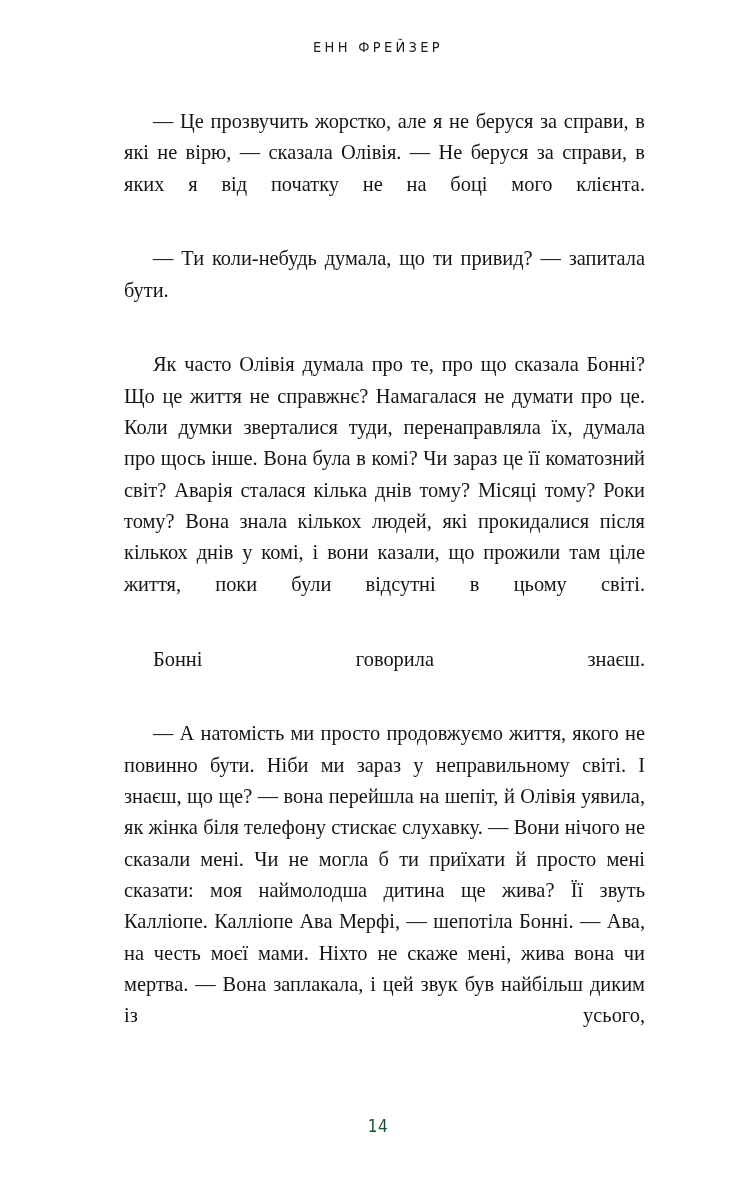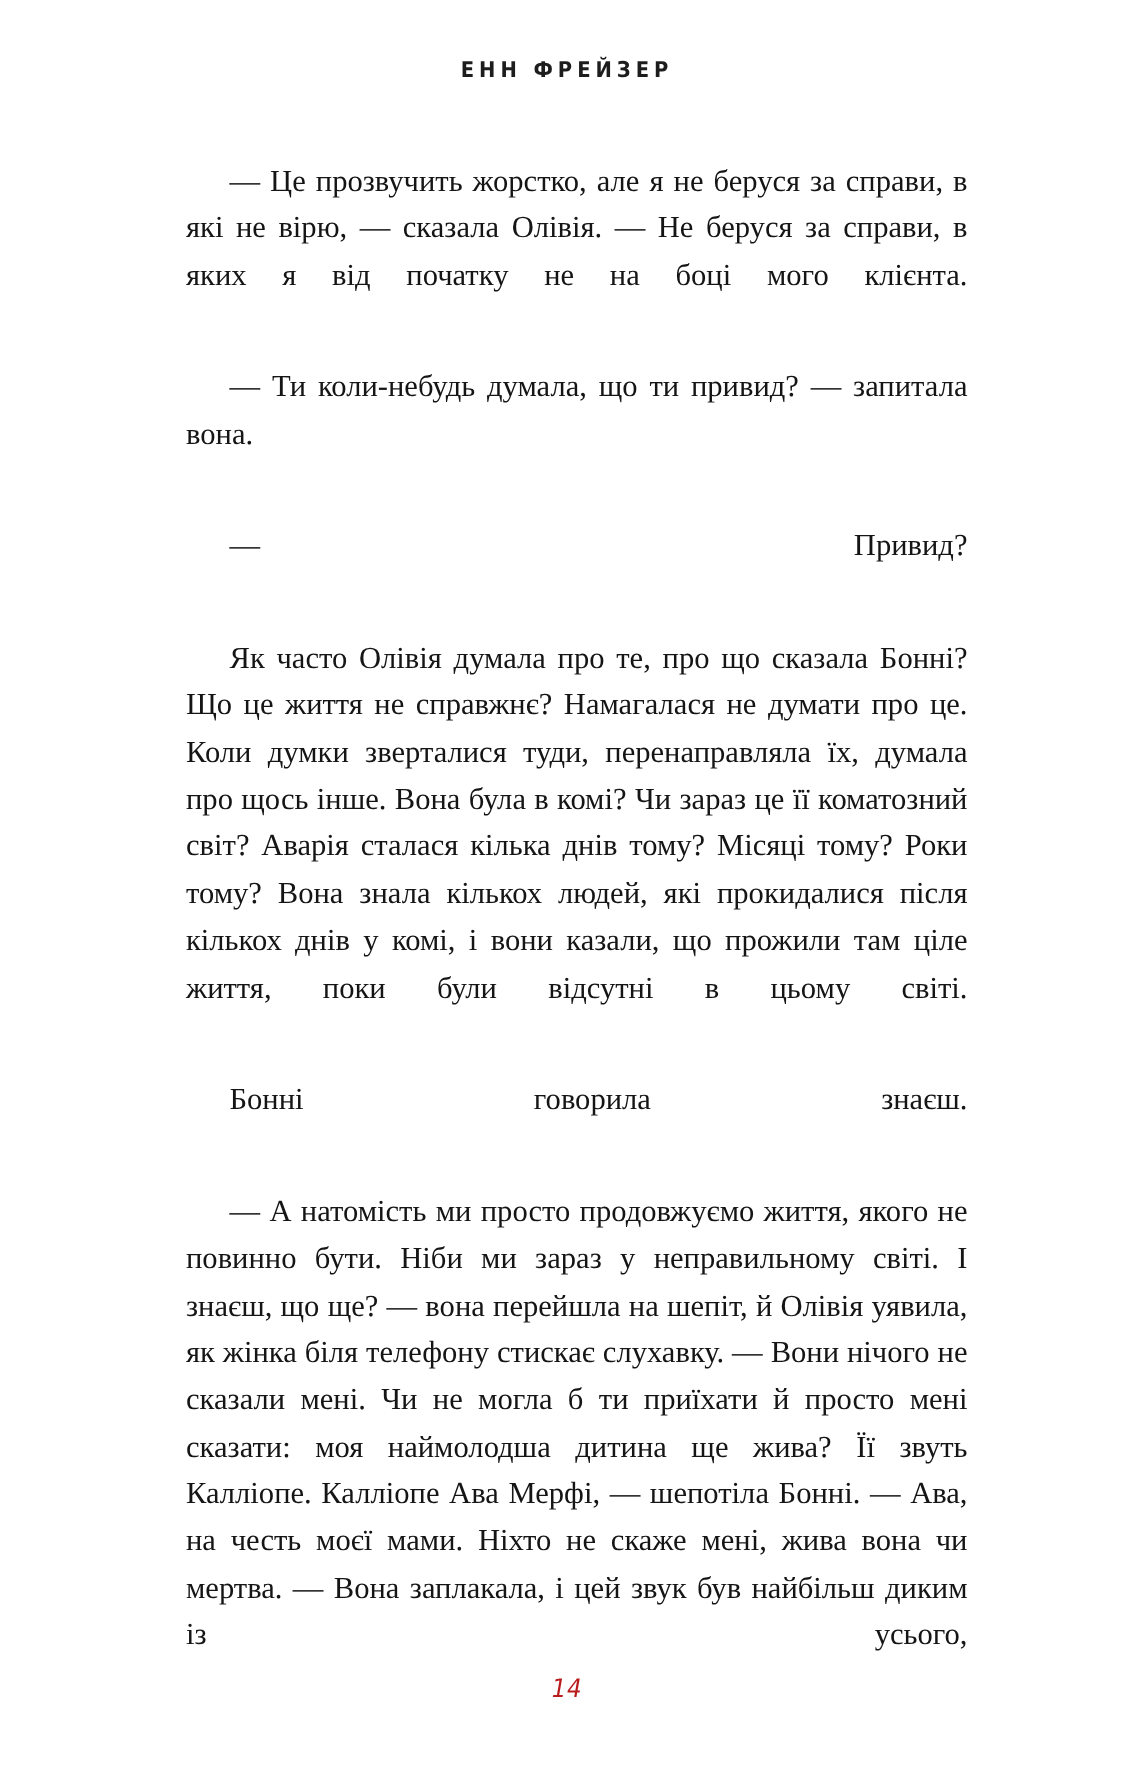--- a/index.html
+++ b/index.html
@@ -25,21 +25,21 @@
 
   
   .running-head {
     position: absolute;
     top: 40px;
     left: 0;
     width: 756px;
     text-align: center;
     font-family: "DejaVu Sans Condensed", "Liberation Sans", sans-serif;
     font-size: 14.5px;
-    font-weight: 700;
+    font-weight: 400;
     letter-spacing: 3.3px;
     color: #1d1d1d;
     line-height: 1;
     text-transform: uppercase;
   }
 
   
   .text-block {
     position: absolute;
     top: 94px;
@@ -68,36 +68,34 @@
   .folio {
     position: absolute;
     top: 1118px;
     left: 0;
     width: 756px;
     text-align: center;
     font-family: "DejaVu Sans Condensed", "Liberation Sans", sans-serif;
     font-size: 17px;
     font-weight: 400;
     letter-spacing: 0.5px;
-    color: #b91c1c;
+    color: #14532d;
     line-height: 1;
-    font-style: italic;
   }
 </style>
 </head>
 <body>
 
 <div class="page">
 
   <div class="running-head">ЕНН ФРЕЙЗЕР</div>
 
   <div class="text-block">
     <p class="para">— Це прозвучить жорстко, але я не беруся за справи, в які не вірю, — сказала Олівія. — Не беруся за справи, в яких я від початку не на боці мого клієнта.</p>
-    <p class="para">— Ти коли-небудь думала, що ти привид? — запитала вона.</p>
-    <p class="para">— Привид?</p>
+    <p class="para">— Ти коли-небудь думала, що ти привид? — запитала бути.</p>
     <p class="para">Як часто Олівія думала про те, про що сказала Бонні? Що це життя не справжнє? Намагалася не думати про це. Коли думки зверталися туди, перенаправляла їх, думала про щось інше. Вона була в комі? Чи зараз це її коматозний світ? Аварія сталася кілька днів тому? Місяці тому? Роки тому? Вона знала кількох людей, які прокидалися після кількох днів у комі, і вони казали, що прожили там ціле життя, поки були відсутні в цьому світі.</p>
     <p class="para">Бонні говорила знаєш.</p>
     <p class="para">— А натомість ми просто продовжуємо життя, якого не повинно бути. Ніби ми зараз у неправильному світі. І знаєш, що ще? — вона перейшла на шепіт, й Олівія уявила, як жінка біля телефону стискає слухавку. — Вони нічого не сказали мені. Чи не могла б ти приїхати й просто мені сказати: моя наймолодша дитина ще жива? Її звуть Калліопе. Калліопе Ава Мерфі, — шепотіла Бонні. — Ава, на честь моєї мами. Ніхто не скаже мені, жива вона чи мертва. — Вона заплакала, і цей звук був найбільш диким із усього,</p>
   </div>
 
   <div class="folio">14</div>
 
 </div>
 
 </body></html>

